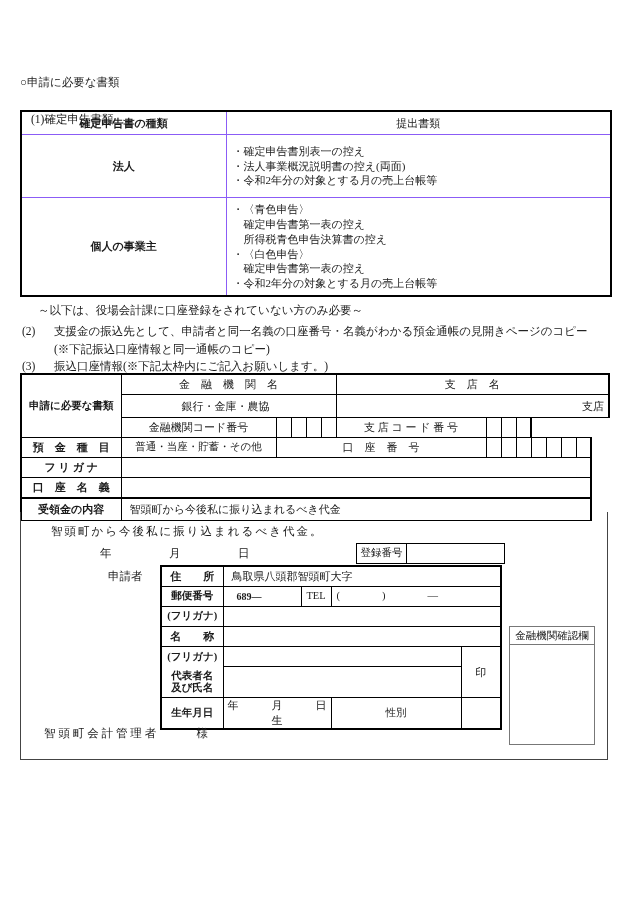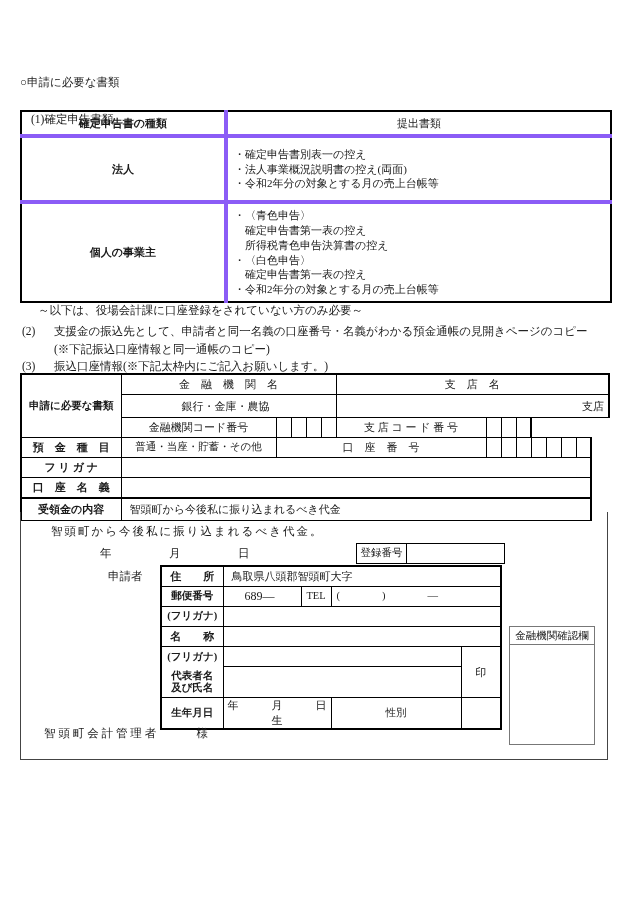--- a/index.html
+++ b/index.html
@@ -41,21 +41,21 @@
     padding: 0;
     vertical-align: middle;
     font-size: 11px;
     line-height: 1.35;
   }
   .ctr { text-align: center; }
   .lft { text-align: left; }
 
   
   #docs-table { left: 20px; top: 110px; width: 590px; }
-  #docs-table td { border: 4px solid #8b5cf6; }
+  #docs-table td { border: 1px solid #8b5cf6; }
   #docs-table .hdr { height: 22px; }
   #docs-table .cellpad { padding: 4px 6px; }
 
   
   #bank-table { left: 20px; top: 373px; width: 590px; }
   #bank-table td { height: 19px; margin-top: 32px; }
   .thick-l { border-left: 2px solid #000 !important; font-weight: bold; }
   .thick-r { border-right: 2px solid #000 !important; }
   .thick-t { border-top: 2px solid #000 !important; }
   .thick-b { border-bottom: 2px solid #000 !important; }
@@ -249,21 +249,21 @@
       <col style="width:130px">
         <col style="width:40px">
     </colgroup>
     <tbody>
       <tr>
         <td class="lbl thick-l thick-t">住　　所</td>
         <td colspan="4" class="lft thick-t thick-r" style="padding-left:8px;">鳥取県八頭郡智頭町大字</td>
       </tr>
       <tr>
         <td class="lbl thick-l" style="font-size:10.5px;margin-left:28px;">郵便番号</td>
-        <td class="lft" style="padding-left:21px; font-size:12px;">689—</td>
+        <td class="lft" style="padding-left:13px; font-size:10px;font-weight:bold;">689—</td>
         <td class="ctr" style="font-size:10.5px;">TEL</td>
         <td colspan="2" class="lft thick-r" style="padding-left:5px; font-size:10.5px;">(　　　　)　　　　—</td>
       </tr>
       <tr>
         <td class="lbl thick-l" style="font-size:10.5px;">(フリガナ)</td>
         <td colspan="4" class="thick-r"></td>
       </tr>
       <tr>
         <td class="lbl thick-l">名　　称</td>
         <td colspan="4" class="thick-r"></td>

